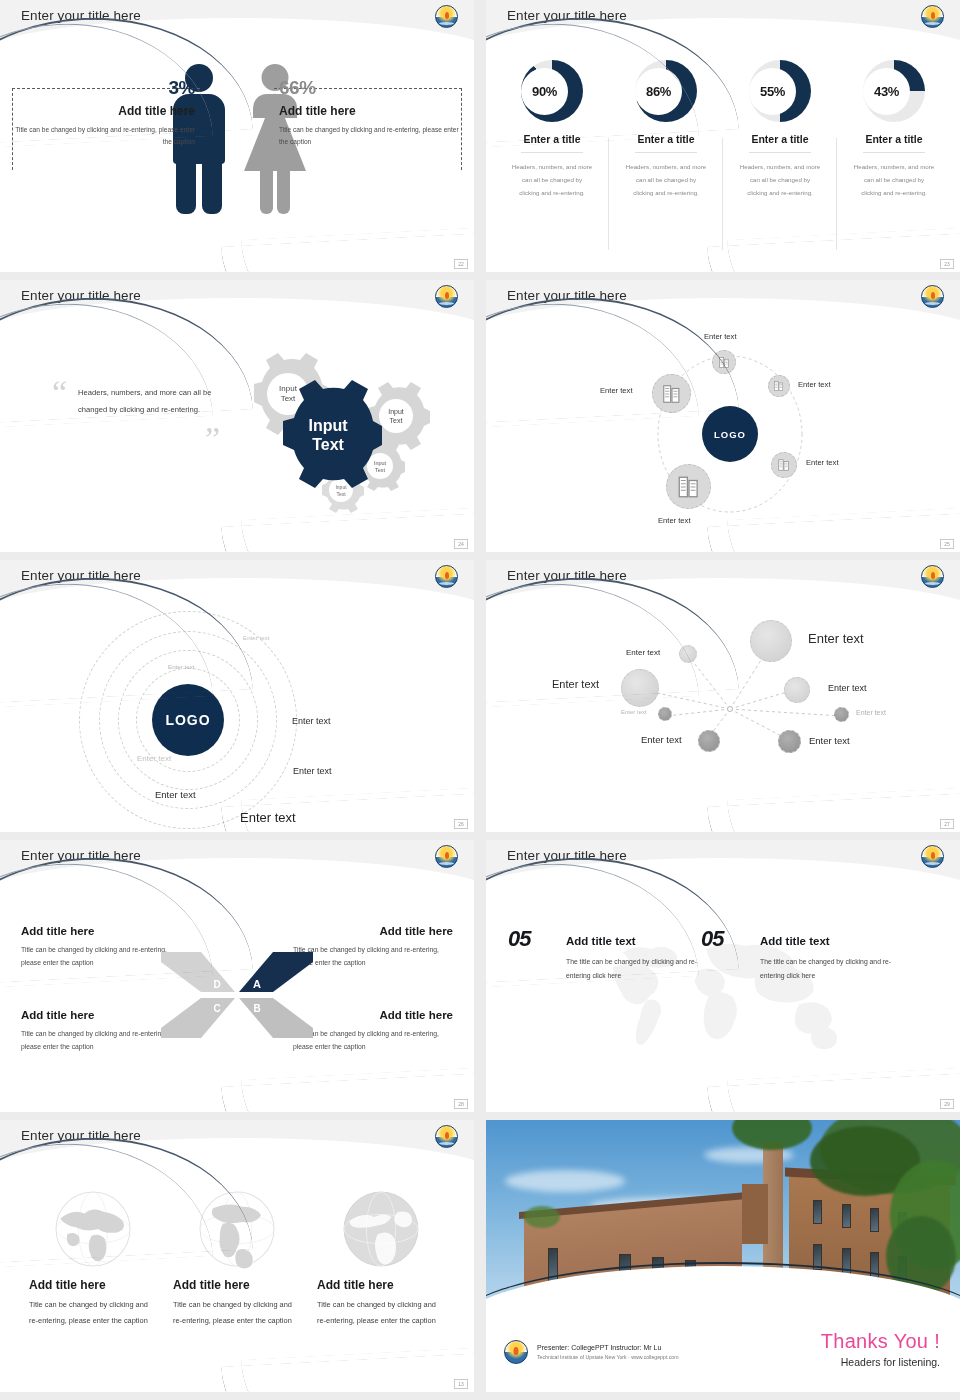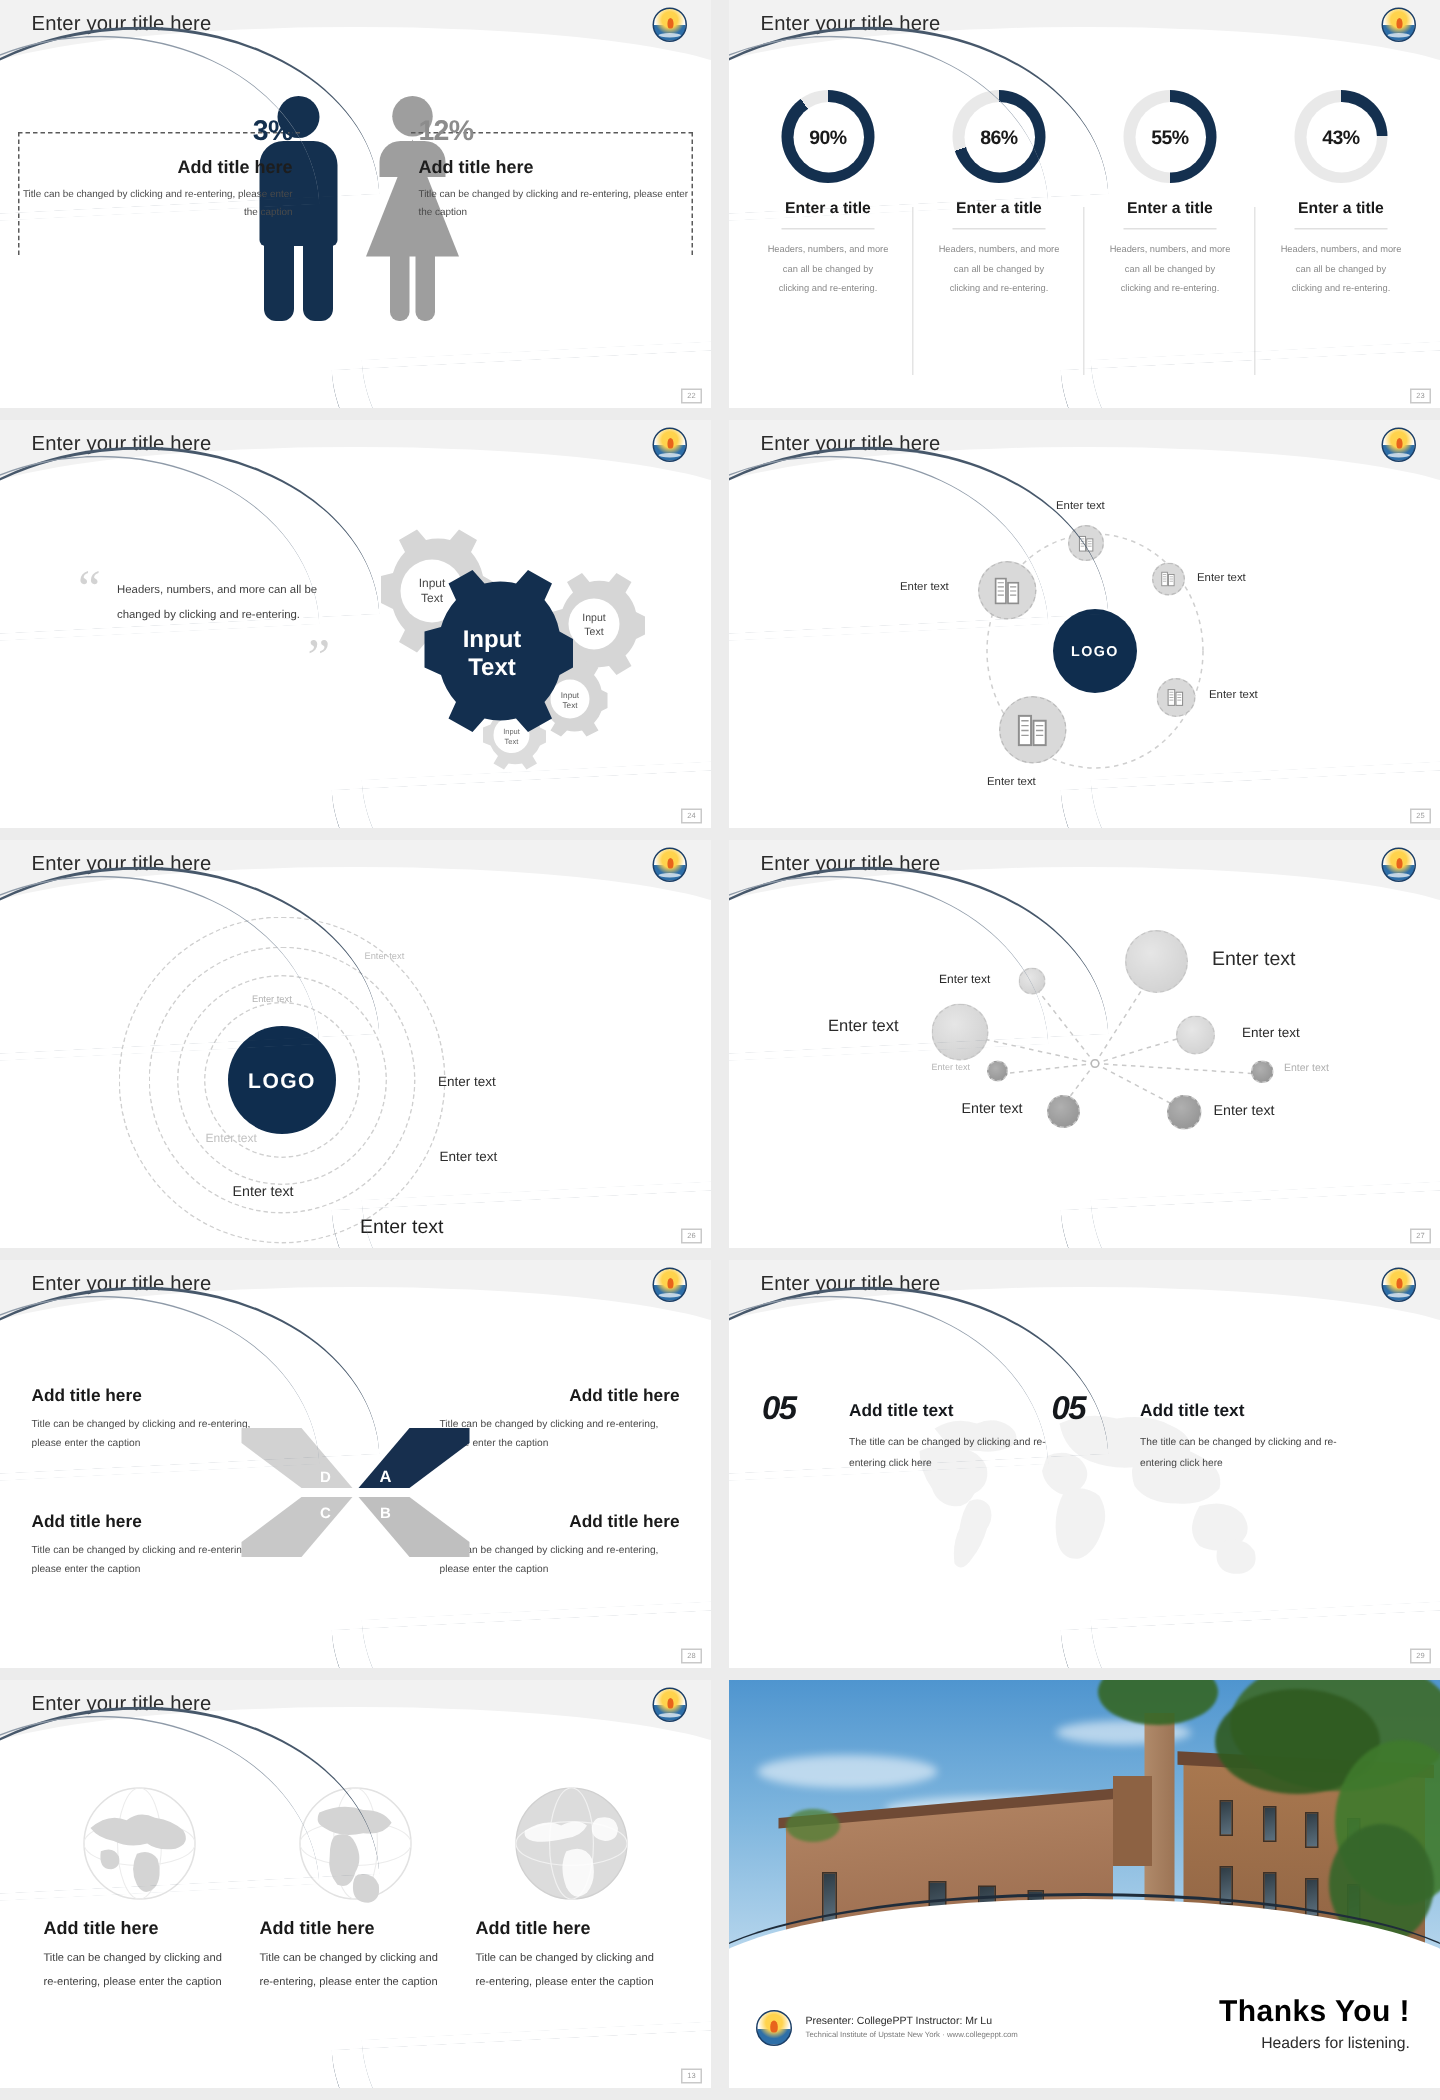--- a/index.html
+++ b/index.html
@@ -134,21 +134,21 @@
   .s1-h{font-size:12px; font-weight:bold; color:#1d1d1d; margin-top:5px;}
   .s1-p{font-size:6.6px; color:#4a4a4a; line-height:1.85; margin-top:6px;}
 
   
   .s2-row{position:absolute; left:0; right:0; top:14px;
           display:flex; justify-content:center; gap:22px;}
   .s2-col{width:92px; text-align:center; position:relative;}
   .s2-col:not(:last-child)::after{content:""; position:absolute; right:-11px;
           top:78px; height:112px; width:1px; background:#e4e4e4;}
   .donut{width:62px; height:62px; border-radius:50%; margin:0 auto;
-         display:flex; align-items:center; justify-content:center;
+         display:flex; align-items:center; 
          position:relative;}
   .donut .hole{width:47px; height:47px; border-radius:50%; background:#fff;
          display:flex; align-items:center; justify-content:center;
          font-size:13px; font-weight:bold; color:#1a1a1a; letter-spacing:-.4px;}
   .s2-t{font-size:10.5px; font-weight:bold; color:#1a1a1a; margin-top:11px;}
   .s2-line{width:62px; height:1px; background:#e0e0e0; margin:7px auto 0;}
   .s2-p{font-size:6.2px; color:#8a8a8a; line-height:2.1; margin-top:7px;
         padding:0 5px;}
 
   
@@ -226,21 +226,21 @@
   .s10-logo{width:24px; height:24px; border-radius:50%;
         background:radial-gradient(circle at 50% 34%, #ffd34d 0 30%, rgba(255,211,77,0) 58%),
                    linear-gradient(#fdfdfd 0 52%, #2e6fa8 52% 100%);
         border:1.4px solid #1b3e66; position:relative; overflow:hidden;}
   .s10-logo::after{content:""; position:absolute; left:50%; top:28%;
         transform:translateX(-50%); width:5px; height:8px;
         border-radius:50% 50% 40% 40%; background:#e8631c;}
   .s10-l1{font-size:7px; color:#2a2a2a;}
   .s10-l2{font-size:5.2px; color:#7a7a7a; margin-top:3px;}
   .s10-thanks{position:absolute; right:20px; bottom:24px; text-align:right;}
-  .s10-big{font-size:20px; font-weight:bold; color:#000000; letter-spacing:.3px;}
+  .s10-big{font-size:20px; font-weight:normal; color:#ec4899; letter-spacing:.3px;}
   .s10-sub{font-size:10.5px; color:#2c2c2c; margin-top:3px;}
 </style>
 </head>
 <body>
 
 <div class="deck">
 
   <div class="slide">
     <div class="slide-inner">
       <div class="s-head"></div>
@@ -269,21 +269,21 @@
           </div>
         </div>
 
         <div class="s1-block s1-left">
           <div class="s1-pct">3%</div>
           <div class="s1-h">Add title here</div>
           <div class="s1-p">Title can be changed by clicking and re-entering, please enter the caption</div>
         </div>
 
         <div class="s1-block s1-right">
-          <div class="s1-pct grey">12%</div>
+          <div class="s1-pct grey">66%</div>
           <div class="s1-h">Add title here</div>
           <div class="s1-p">Title can be changed by clicking and re-entering, please enter the caption</div>
         </div>
       </div>
       <div class="pgnum">22</div>
     </div>
   </div>
 
   <div class="slide">
     <div class="slide-inner">

